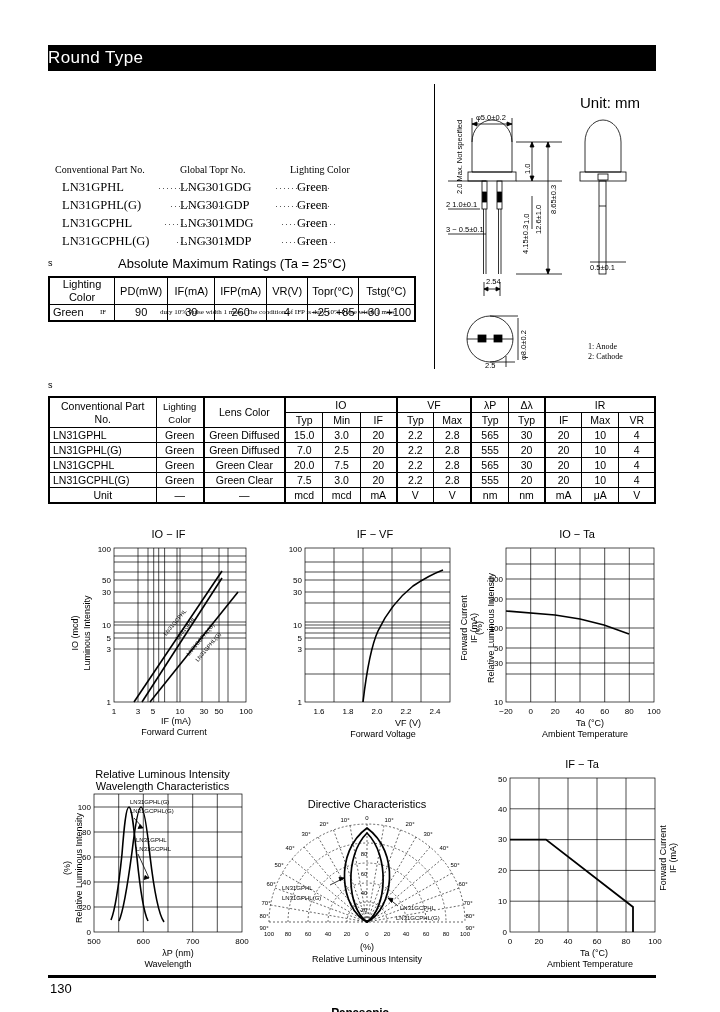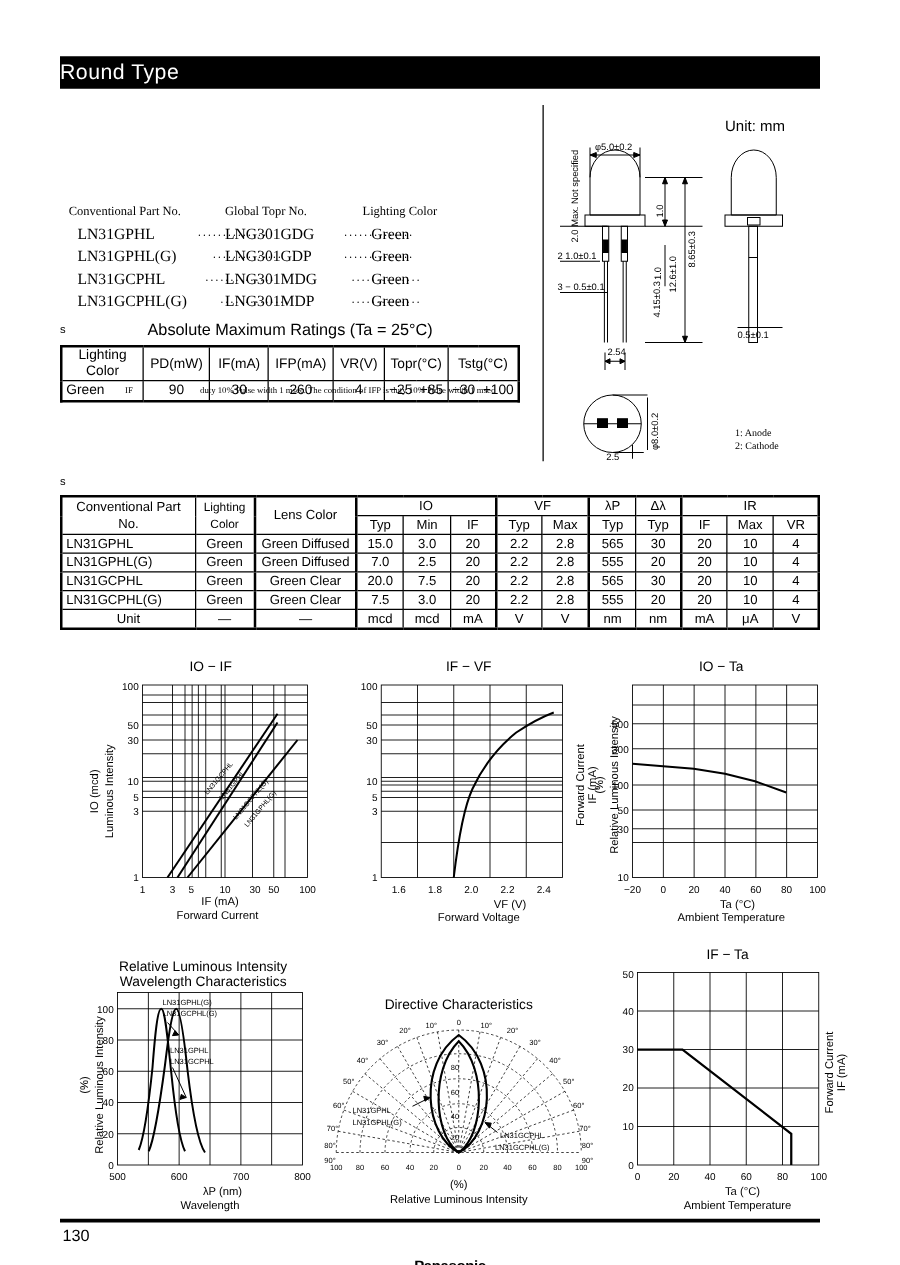--- a/index.html
+++ b/index.html
@@ -26,21 +26,21 @@
   .pn-row .c2{position:absolute;left:118px;}
   .pn-row .d2{position:absolute;left:213px;letter-spacing:1px;font-size:9px;top:3px;}
   .pn-row .c3{position:absolute;left:235px;}
 
   
   .vdiv{position:absolute;left:434px;top:84px;width:1px;height:285px;background:#000;}
 
   
   .mech{position:absolute;left:440px;top:84px;width:216px;height:285px;}
   .mech svg{position:absolute;left:0;top:0;}
-  .unit-lbl{position:absolute;left:140px;top:10px;font-size:12px;
+  .unit-lbl{position:absolute;left:140px;top:10px;font-size:15px;
             font-family:"Liberation Sans",sans-serif;}
   .pin-legend{position:absolute;left:148px;top:258px;font-size:8px;line-height:10px;}
 
   
   .sec-mark{position:absolute;font-size:9px;font-family:"Liberation Sans",sans-serif;}
   .sec-cap{position:absolute;font-family:"Liberation Sans",sans-serif;font-size:13px;
            white-space:nowrap;}
 
   
   table.dt{position:absolute;border-collapse:collapse;font-size:11px;

